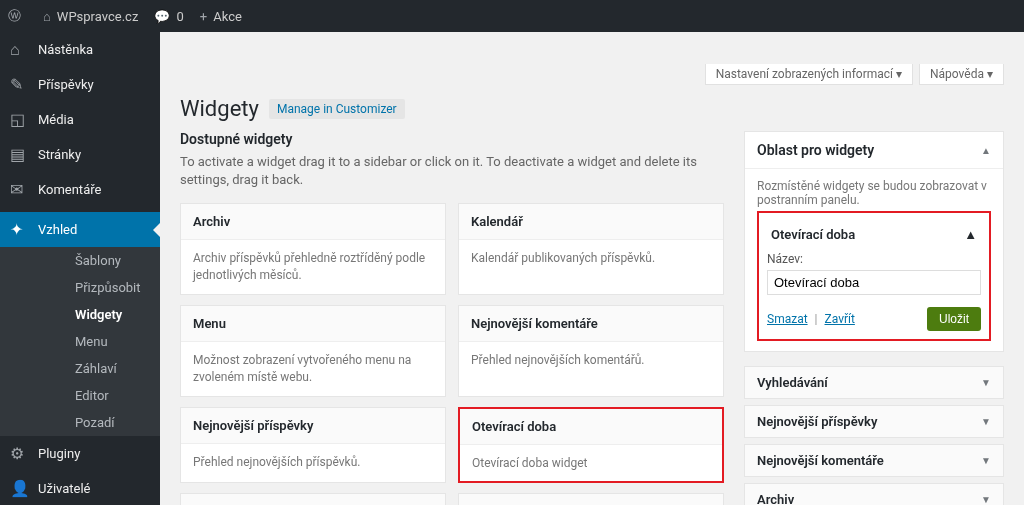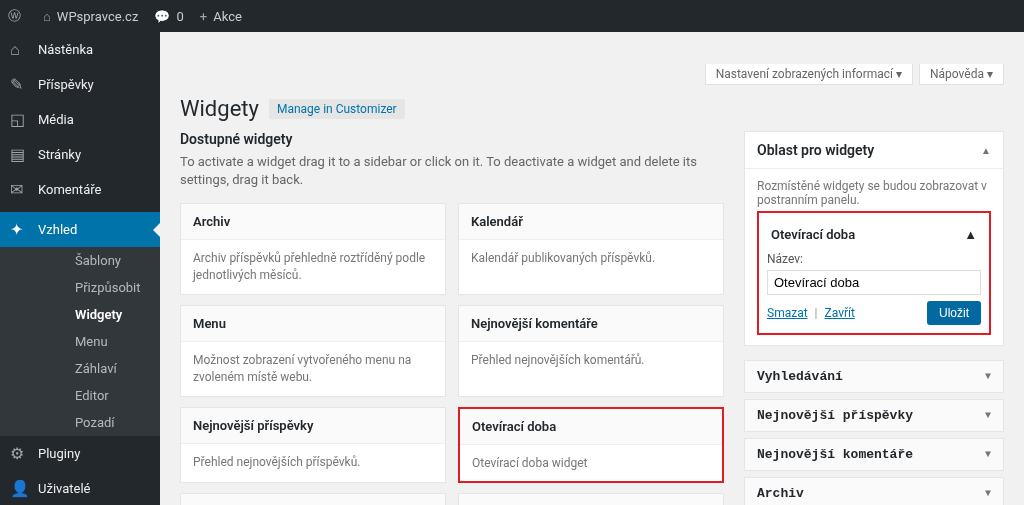--- a/index.html
+++ b/index.html
@@ -54,26 +54,26 @@
   
   .area-box { background: #fff; border: 1px solid #e5e5e5; margin-bottom: 14px; }
   .area-head { padding: 10px 12px; font-weight: 600; font-size: 14px; color: #23282d; border-bottom: 1px solid #eee; display:flex; justify-content:space-between; align-items:center; }
   .area-head .tri { color: #72777c; font-size: 10px; }
   .area-body { padding: 10px 12px; }
   .area-desc { color: #777; font-size: 12px; margin-bottom: 0; }
   .inner-widget { border: 2px solid #e31b23; padding: 8px; margin-top: 4px;}
   .inner-widget-head { display:flex; justify-content:space-between; align-items:center; padding: 6px 4px 10px 4px; font-weight:600; font-size:13px; color:#23282d;}
   .form-row label { display:block; color:#555; font-size:12px; margin-bottom:4px;}
   .form-row input[type=text] { width:100%; padding:4px 6px; border:1px solid #ddd; font-size:13px;}
-  .inner-foot { display:flex; justify-content:space-between; align-items:center; margin-top:6px; font-size:12px;}
+  .inner-foot { display:flex; justify-content:space-between; align-items:center; margin-top:12px; font-size:12px;}
   .inner-foot a { color:#0073aa; text-decoration:underline; cursor:pointer; }
   .inner-foot .divider { color:#999; margin:0 4px;}
-  .btn-primary { background:#0369a1; color:#fff; border:none; padding:5px 12px; font-size:12px; border-radius:3px; cursor:pointer;text-align:right; }
-  
-  .collapsed-box { background:#fafafa; border:1px solid #e5e5e5; margin-bottom:6px; padding:8px 12px; font-size:13px; font-weight:600; color:#23282d; display:flex; justify-content:space-between; align-items:center; cursor:pointer;font-family:Liberation Mono, monospace;}
+  .btn-primary { background:#4d7c0f; color:#fff; border:none; padding:5px 12px; font-size:12px; border-radius:3px; cursor:pointer;text-align:right; }
+  
+  .collapsed-box { background:#fafafa; border:1px solid #e5e5e5; margin-bottom:6px; padding:8px 12px; font-size:13px; font-weight:600; color:#23282d; display:flex; justify-content:space-between; align-items:center; cursor:pointer;}
   .collapsed-box .tri { color:#72777c; font-size:10px; }
 </style>
 </head>
 <body>
 
 <div class="adminbar">
   <div class="adminbar-left">
     <span class="adminbar-item">
         <span class="icon">ⓦ</span>
       </span>

